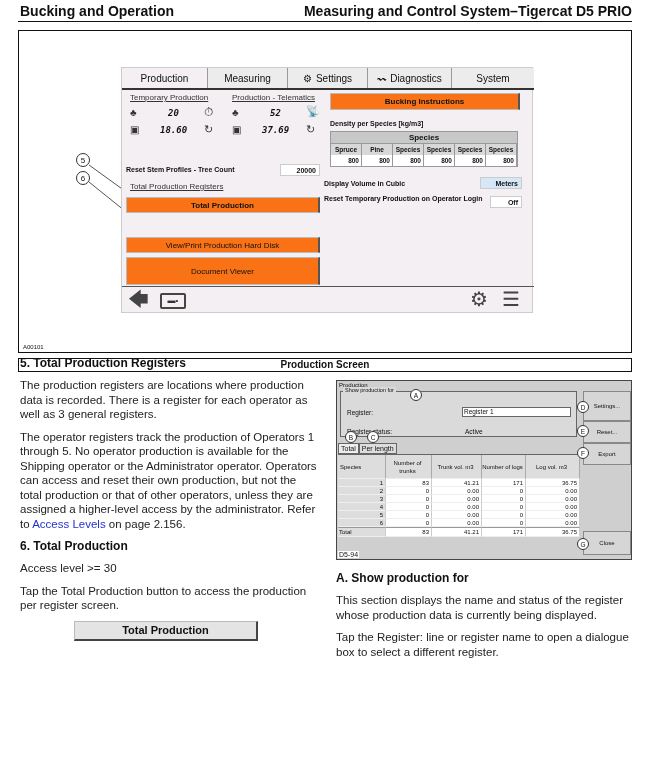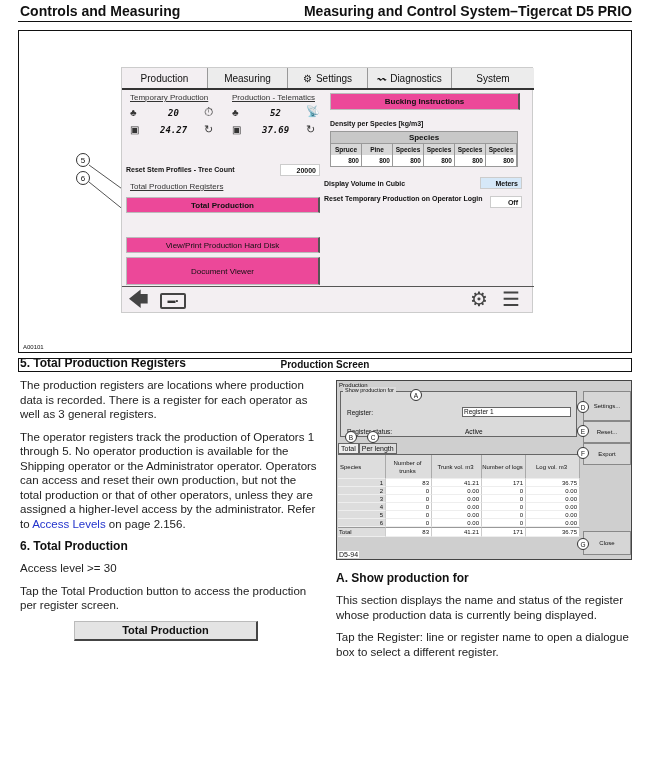--- a/index.html
+++ b/index.html
@@ -15,21 +15,21 @@
 
   .screen { position: absolute; left: 102px; top: 36px; width: 412px; height: 246px; background: #f3eff2; border: 1px solid #ccc; }
   .tabs { position: absolute; left: 0; top: 0; width: 412px; height: 22px; display: flex; background: #ececec; border-bottom: 2px solid #333; }
   .tab { height: 20px; border-right: 1px solid #999; font-size: 10px; display: flex; align-items: center; justify-content: center; gap: 4px; color: #111; }
   .tab.active { background: #f3eff2; }
 
   .lnk { position: absolute; font-size: 8px; text-decoration: underline; color: #333; }
   .num { position: absolute; font-size: 9px; font-weight: bold; font-style: italic; font-family: "DejaVu Sans Mono", monospace; }
   .ico { position: absolute; font-size: 10px; color: #333; line-height: 1; }
 
-  .btn { position: absolute; background: #ec4899; border: 1px solid #bbb; border-right: 2px solid #555; font-size: 8px; display: flex; align-items: center; justify-content: center; color: #111; }
+  .btn { position: absolute; background: #f97316; border: 1px solid #bbb; border-right: 2px solid #555; font-size: 8px; display: flex; align-items: center; justify-content: center; color: #111; }
   .btn.bold { font-weight: bold; }
   .lbl { position: absolute; font-size: 7px; font-weight: bold; color: #111; }
   .valbox { position: absolute; background: #fff; border: 1px solid #ccc; font-size: 7px; font-weight: bold; text-align: right; padding-right: 3px; line-height: 11px; }
 
   .sptable { position: absolute; left: 208px; top: 100px; width: 188px; border: 1px solid #999; }
   .sp-head { background: #c8c8c8; text-align: center; font-size: 8px; font-weight: bold; height: 12px; line-height: 12px; border-bottom: 1px solid #999; }
   .sp-row { display: flex; height: 11px; }
   .sp-row div { flex: 1; font-size: 6.5px; font-weight: bold; border-right: 1px solid #999; overflow: hidden; white-space: nowrap; }
   .sp-row.h div { background: #d8d8d8; text-align: center; line-height: 11px; }
   .sp-row.v div { background: #fff; text-align: right; padding-right: 2px; line-height: 11px; }
@@ -70,21 +70,21 @@
   .wbtn { position: absolute; left: 246px; width: 48px; background: #d6d6d6; border: 1px solid #888; font-size: 6px; display: flex; align-items: center; justify-content: center; }
   .win-foot { position: absolute; left: 1px; bottom: 1px; font-size: 7px; background: #fff; padding: 0 1px; }
   .wc { position: absolute; width: 12px; height: 12px; border: 1px solid #333; border-radius: 50%; background: #fff; font-size: 6.5px; display: flex; align-items: center; justify-content: center; }
 
   .col-right { position: absolute; left: 336px; top: 571px; width: 300px; }
 </style>
 </head>
 <body>
 
 <div class="hdr">
-  <span class="hdr-left">Controls and Measuring</span>
+  <span class="hdr-left">Bucking and Operation</span>
   <span class="hdr-right">Measuring and Control System–Tigercat D5 PRIO</span>
 </div>
 
 <div class="figframe">
   <span class="figcode">A00101</span>
 
   <svg style="position:absolute;left:0;top:0" width="200" height="200">
     <line x1="70" y1="134" x2="106" y2="160" stroke="#555" stroke-width="1"></line>
     <line x1="70" y1="151" x2="106" y2="180" stroke="#555" stroke-width="1"></line>
     <circle cx="106" cy="160" r="1.6" fill="#111"></circle>
@@ -118,21 +118,21 @@
     <span class="lnk" style="left:110px;top:25px">Production - Telematics</span>
 
     <span class="ico" style="left:8px;top:40px">♣</span>
     <span class="num" style="left:46px;top:40px">20</span>
     <span class="ico" style="left:82px;top:38px;font-size:12px">⏱</span>
     <span class="ico" style="left:110px;top:40px">♣</span>
     <span class="num" style="left:148px;top:40px">52</span>
     <span class="ico" style="left:184px;top:38px;font-size:11px">📡</span>
 
     <span class="ico" style="left:8px;top:57px">▣</span>
-    <span class="num" style="left:38px;top:57px">24.27</span>
+    <span class="num" style="left:38px;top:57px">18.60</span>
     <span class="ico" style="left:82px;top:56px;font-size:11px">↻</span>
     <span class="ico" style="left:110px;top:57px">▣</span>
     <span class="num" style="left:140px;top:57px">37.69</span>
     <span class="ico" style="left:184px;top:56px;font-size:11px">↻</span>
 
     <span class="lbl" style="left:4px;top:98px">Reset Stem Profiles - Tree Count</span>
     <div class="valbox" style="left:158px;top:96px;width:40px;height:12px">20000</div>
     <span class="lnk" style="left:8px;top:114px">Total Production Registers</span>
     <div class="btn bold" style="left:4px;top:129px;width:194px;height:16px">Total Production</div>
     <div class="btn" style="left:4px;top:169px;width:194px;height:16px">View/Print Production Hard Disk</div>

